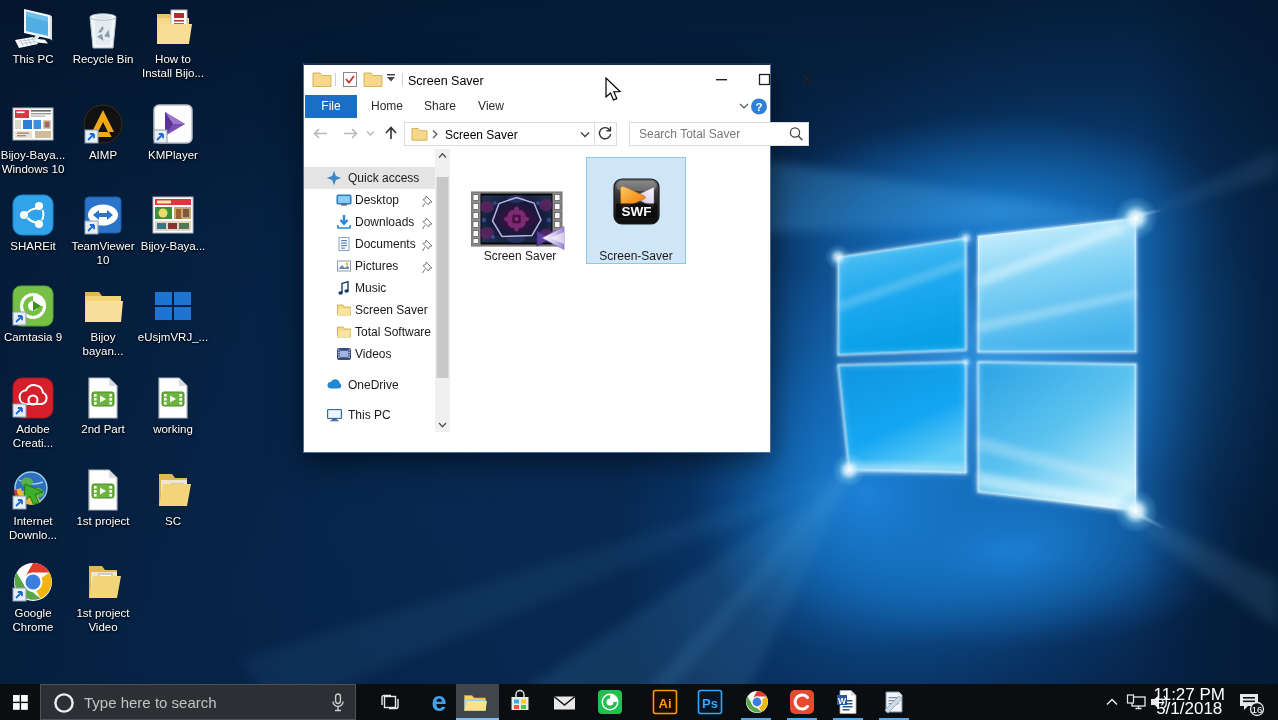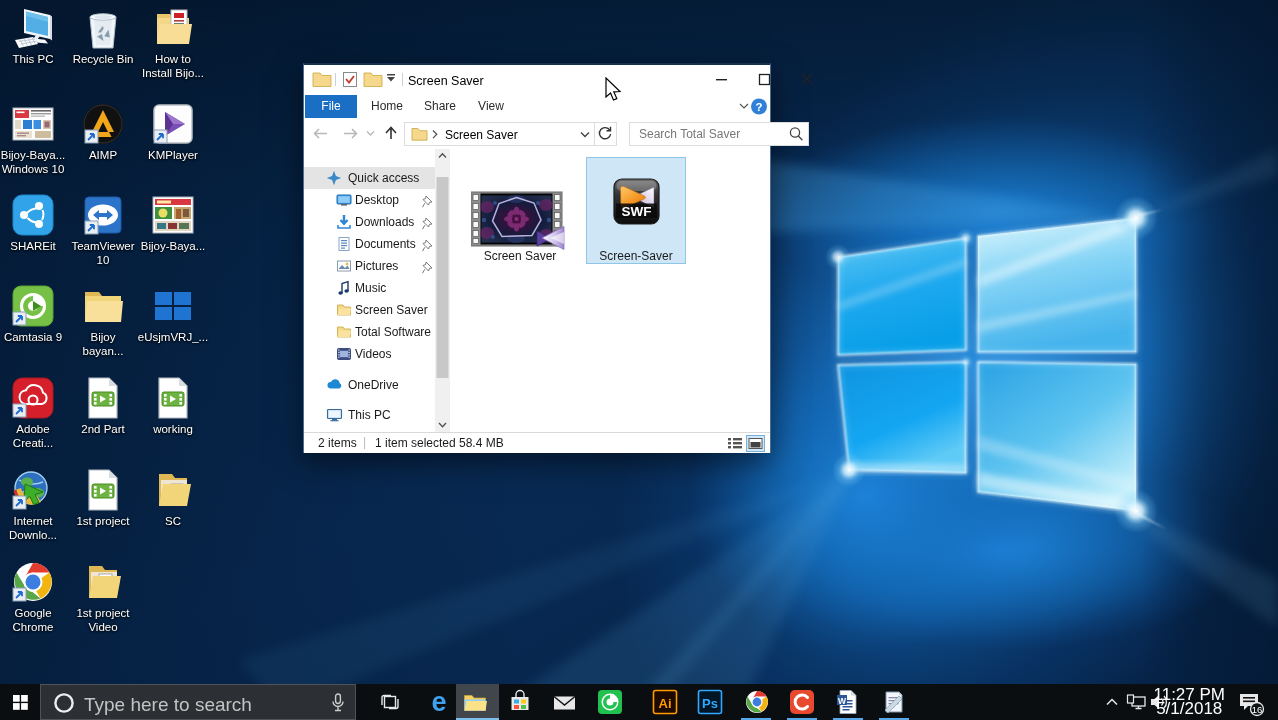--- a/index.html
+++ b/index.html
@@ -23,21 +23,21 @@
 .navrow{position:absolute;left:0;width:131px;height:22px;font-size:12px;color:#1a1a1a;line-height:22px;white-space:nowrap;}
 .navrow .nt{position:absolute;left:51px;text-align:right;}
 .navrow .ni{position:absolute;left:32px;top:3px;}
 .grp .nt{left:44px;}
 .grp .ni{left:22px;top:3px;}
 .pin{position:absolute;left:118px;top:4px;}
 #qa{background:#e4e4e4;}
 .tilelabel{position:absolute;font-size:12px;color:#1a1a1a;text-align:center;}
 
 #taskbar{position:absolute;left:0;top:684px;width:1278px;height:36px;background:#0b0e11;}
-#sbox{position:absolute;left:40px;top:0px;width:316px;height:36px;background:#2c3034;border:1px solid #4e5358;color:#c3c3c3;font-size:19px;}
+#sbox{position:absolute;left:40px;top:0px;width:316px;height:36px;background:#2c3034;border:1px solid #4e5358;color:#c3c3c3;font-size:15px;}
 .tbtn{position:absolute;top:0;height:36px;display:flex;align-items:center;justify-content:center;}
 .uline{position:absolute;top:34px;height:2px;background:#56a8e8;}
 .trayclock{position:absolute;right:53px;top:4px;text-align:center;font-size:17px;line-height:14px;color:#fff;}
 </style>
 </head>
 <body>
 <svg id="wall" width="1278" height="720" viewBox="0 0 1278 720">
 <defs>
 <linearGradient id="base" x1="0" y1="0" x2="1" y2="1">
  <stop offset="0" stop-color="#052141"></stop>
@@ -747,39 +747,20 @@
       <rect x="1" y="1" width="45" height="45" rx="8" fill="url(#swfg)" stroke="#1c1c1c" stroke-width="1.2"></rect>
       <rect x="3.5" y="3" width="40" height="10" rx="5" fill="#ffffff" opacity="0.22"></rect>
       <path d="M41 9 L41 30 L20 19 Z" fill="url(#swfw)" stroke="#6a5f84" stroke-width="0.5"></path>
       <path d="M7.5 10 Q8 7.5 11 8.6 L31.5 18 Q33.5 19.3 31.5 20.8 L12 29.7 Q8.5 31 7.8 27.5 Z" fill="url(#swfo)" stroke="#b06508" stroke-width="0.5"></path>
       <rect x="3" y="25.5" width="41" height="14.5" fill="#0a0a0a" opacity="0.88"></rect>
       <text x="23.5" y="37.5" font-size="13.5" font-weight="bold" fill="#fff" text-anchor="middle" font-family="Liberation Sans,sans-serif">SWF</text>
     </svg>
     <div class="tilelabel" style="left:170px;top:100px;width:92px;">Screen Saver</div>
     <div class="tilelabel" style="left:286px;top:100px;width:92px;">Screen-Saver</div>
   </div>
-  <div id="status">
-    <span style="position:absolute;left:14px;top:3px;">2 items</span>
-    <span style="position:absolute;left:59px;top:2px;color:#bbb;">|</span>
-    <span style="position:absolute;left:71px;top:3px;">1 item selected</span>
-    <span style="position:absolute;left:155px;top:3px;">58.4 MB</span>
-    <svg style="position:absolute;right:4px;top:2px" width="40" height="17" viewBox="0 0 40 17">
-      <g fill="#555">
-          <rect x="2" y="3" width="3" height="2.4"></rect>
-          <rect x="2" y="7" width="3" height="2.4"></rect>
-          <rect x="2" y="11" width="3" height="2.4"></rect>
-          <rect x="7" y="3" width="9" height="2.4"></rect>
-          <rect x="7" y="7" width="9" height="2.4"></rect>
-          <rect x="7" y="11" width="9" height="2.4"></rect>
-        </g>
-      <rect x="20.5" y="0.5" width="18" height="16" fill="#cfe8fa" stroke="#7ab0d8" stroke-width="1"></rect>
-      <rect x="23" y="3.5" width="13" height="10" fill="#fff" stroke="#555" stroke-width="1"></rect>
-      <rect x="24.5" y="7" width="10" height="5.5" fill="#444"></rect>
-    </svg>
-  </div>
 </div>
 <div id="taskbar">
 
   <svg class="tbtn" style="left:12px;width:17px" width="17" height="36" viewBox="0 0 17 36">
     <g fill="#fff">
         <rect x="1" y="11" width="6.7" height="6.7"></rect>
         <rect x="9.1" y="11" width="6.7" height="6.7"></rect>
         <rect x="1" y="19.1" width="6.7" height="6.7"></rect>
         <rect x="9.1" y="19.1" width="6.7" height="6.7"></rect>
       </g>

